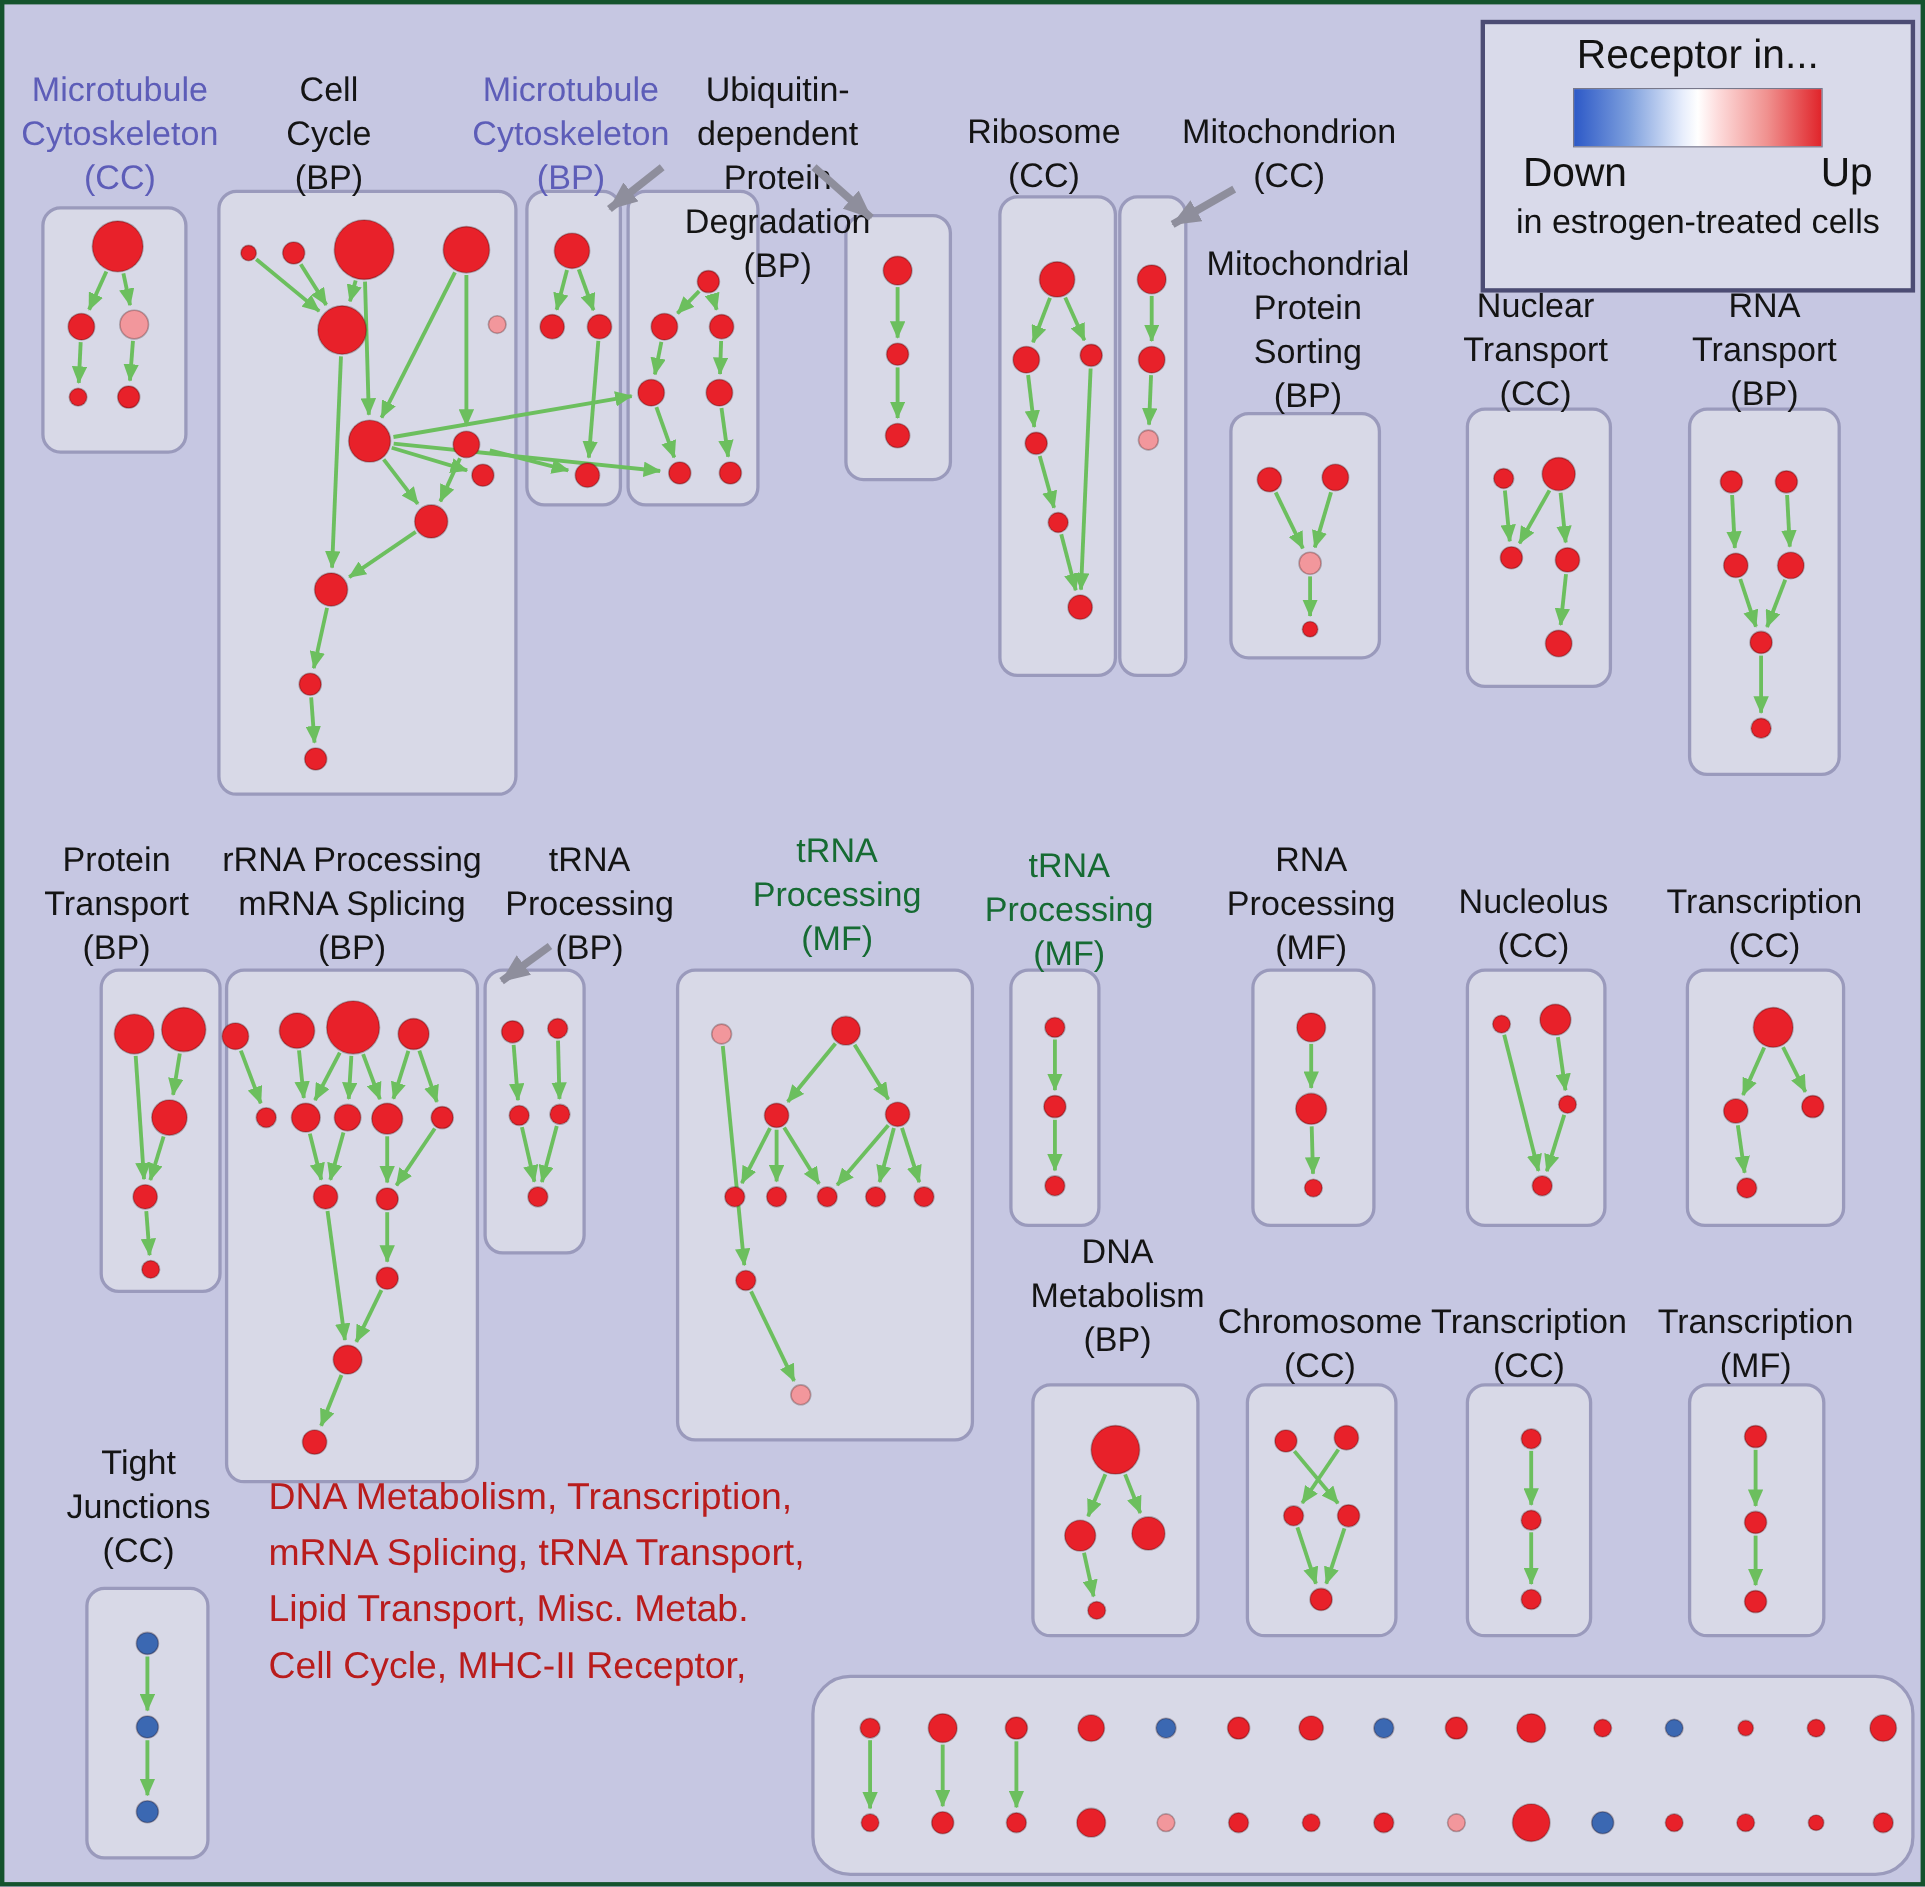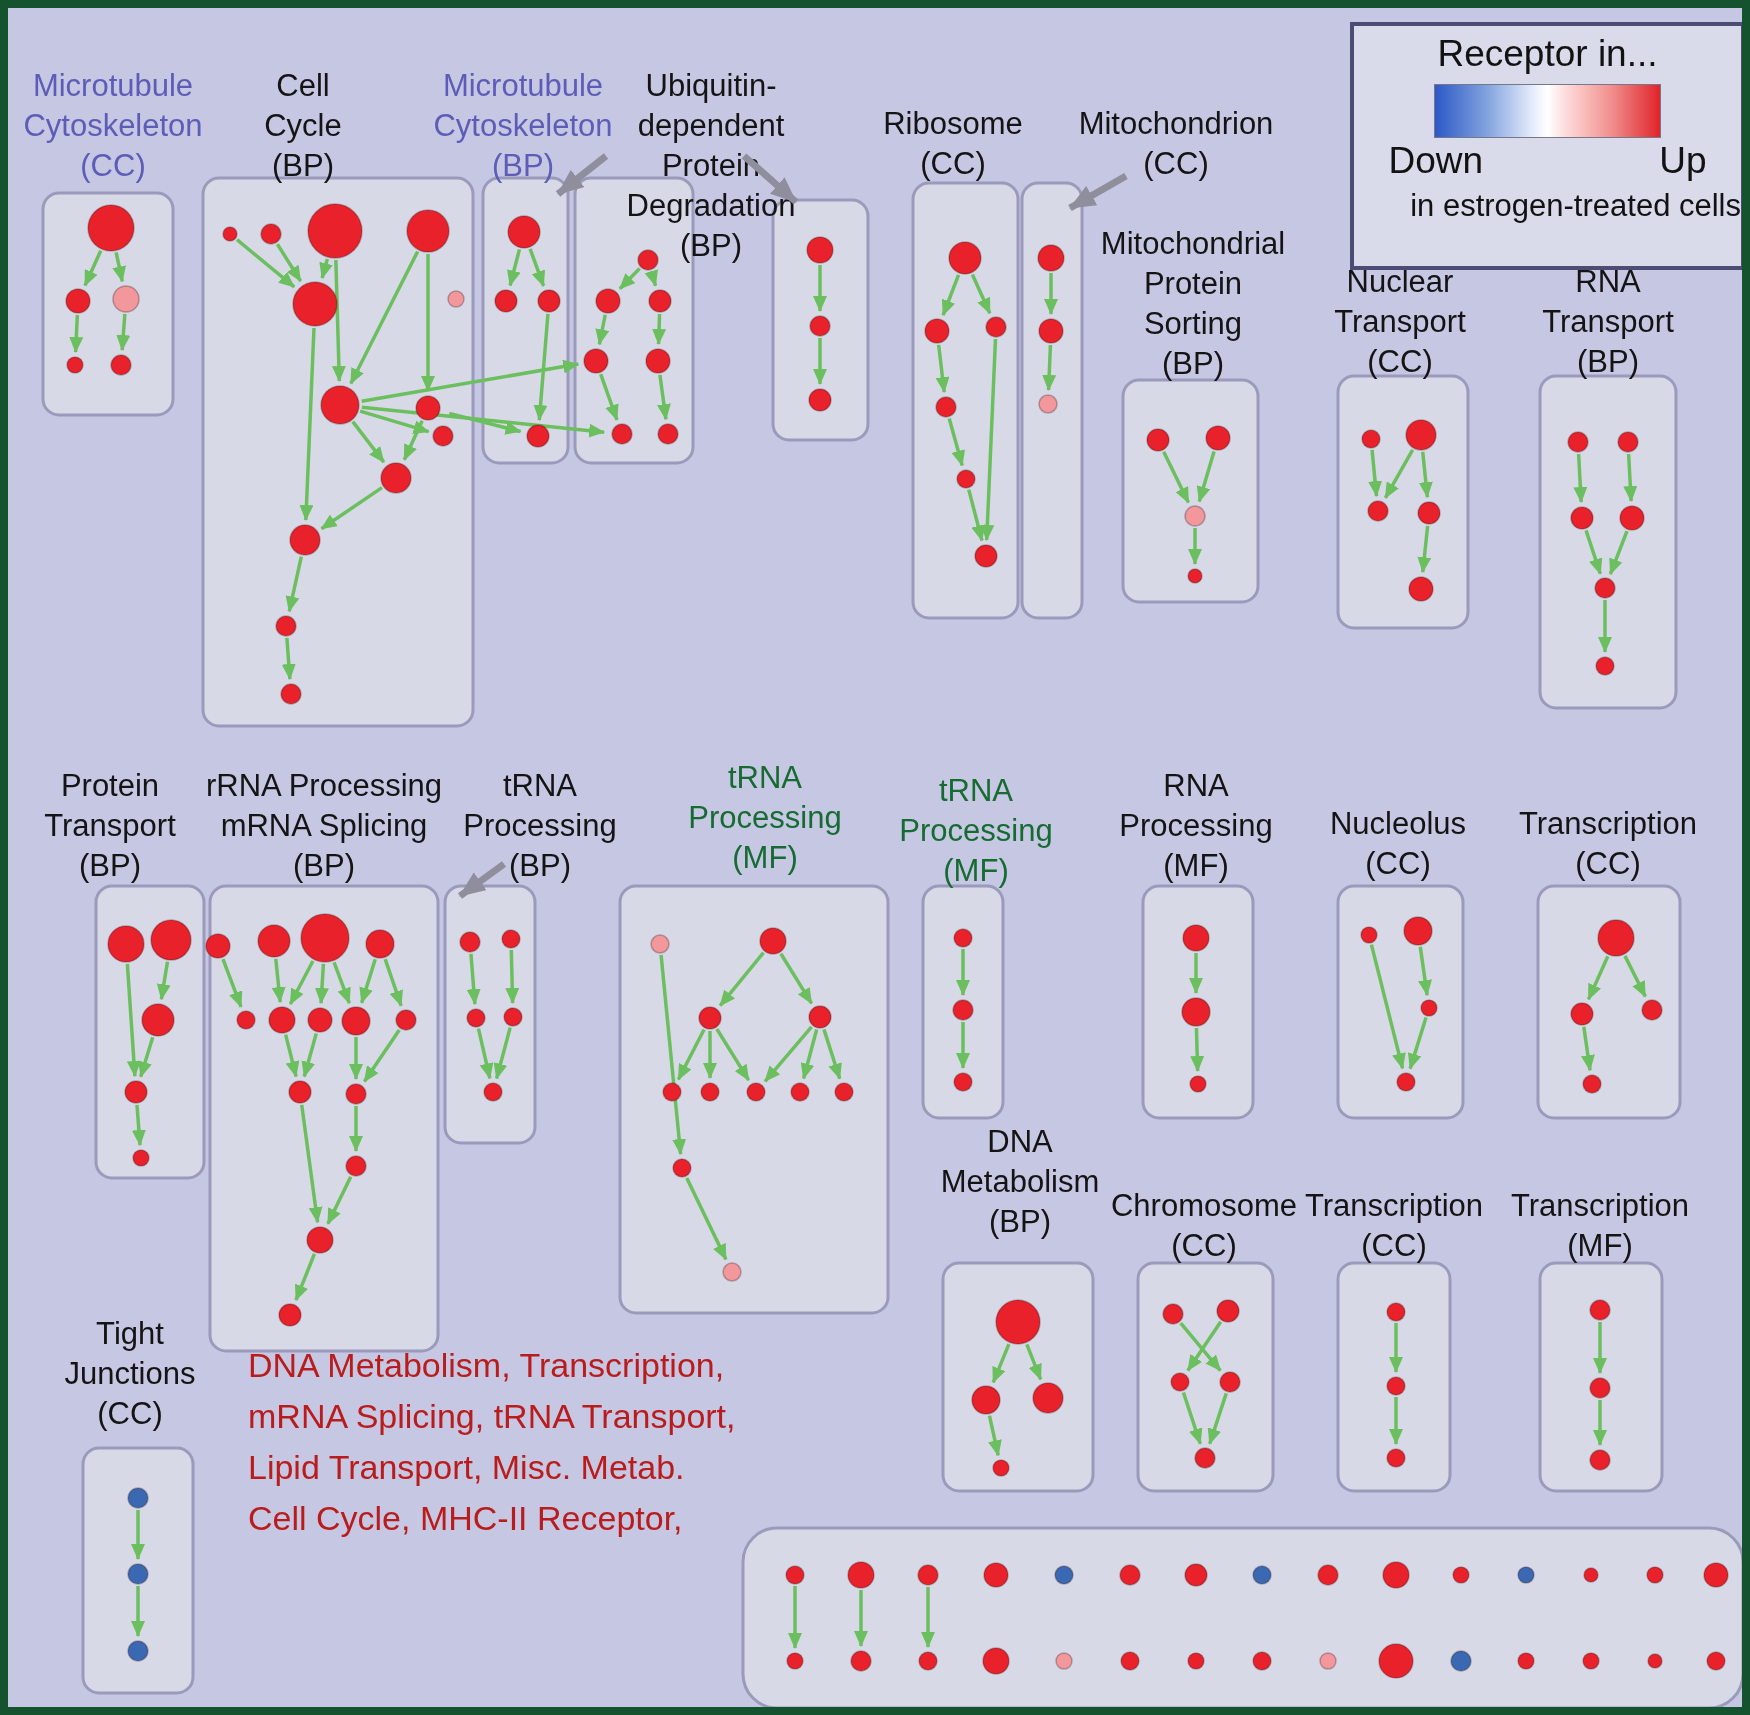--- a/index.html
+++ b/index.html
@@ -1,34 +1,34 @@
 <!DOCTYPE html>
 <html><head>
 <meta charset="utf-8">
 <style>
   html,body{margin:0;padding:0;background:#888a9e;}
   .stage{
     position:relative;width:1750px;height:1715px;box-sizing:border-box;
-    background:#c6c7e2;border:8px solid #14532d;overflow:hidden;
+    background:#c6c7e2;border:4px solid #14532d;overflow:hidden;
     font-family:"Liberation Sans",sans-serif;
   }
   #diagram{position:absolute;left:0;top:0;}
   #diagram text{font-family:"Liberation Sans",sans-serif;font-weight:400;}
   .legend{
     position:absolute;left:1342px;top:14px;width:395px;height:248px;box-sizing:border-box;
     background:#d9daea;border:4px solid #4c4c74;text-align:center;color:#121212;
   }
   .legend-title{font-size:37px;margin-top:7px;}
   .legend-bar{
     width:225px;height:52px;margin:9px auto 0;border:1px solid #77778a;
     background:linear-gradient(to right,#2d59c7 0%,#7d9fdd 22%,#e8eefc 44%,#ffffff 50%,#fddcdc 58%,#f0918f 78%,#e0242a 100%);
   }
   .legend-updown{display:flex;justify-content:space-between;width:318px;margin:2px auto 0;font-size:37px;text-align:right;}
   .legend-sub{font-size:31px;line-height:38px;}
-  .legend-sub.first{margin-top:5px;text-align:right;}
+  .legend-sub.first{margin-top:5px;}
   .misc-text{
     position:absolute;left:240px;top:1332px;font-size:34px;line-height:51px;color:#b91c1c;
   }
 </style>
 </head>
 <body>
 
 <div class="stage">
 
   <svg id="diagram" width="1750" height="1715" viewBox="0 0 1750 1715">

